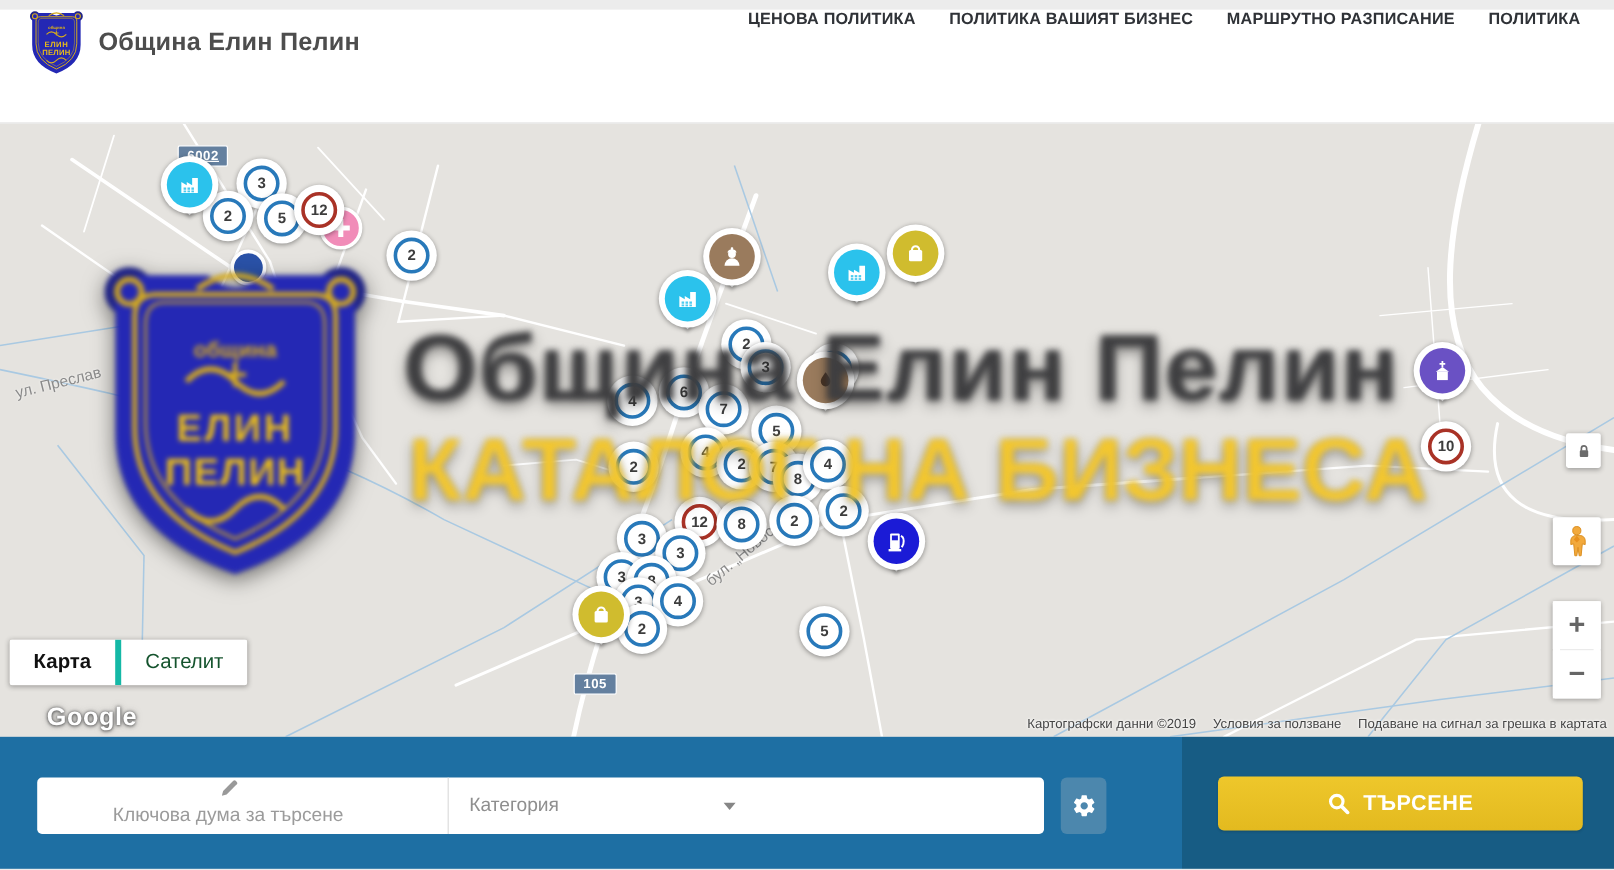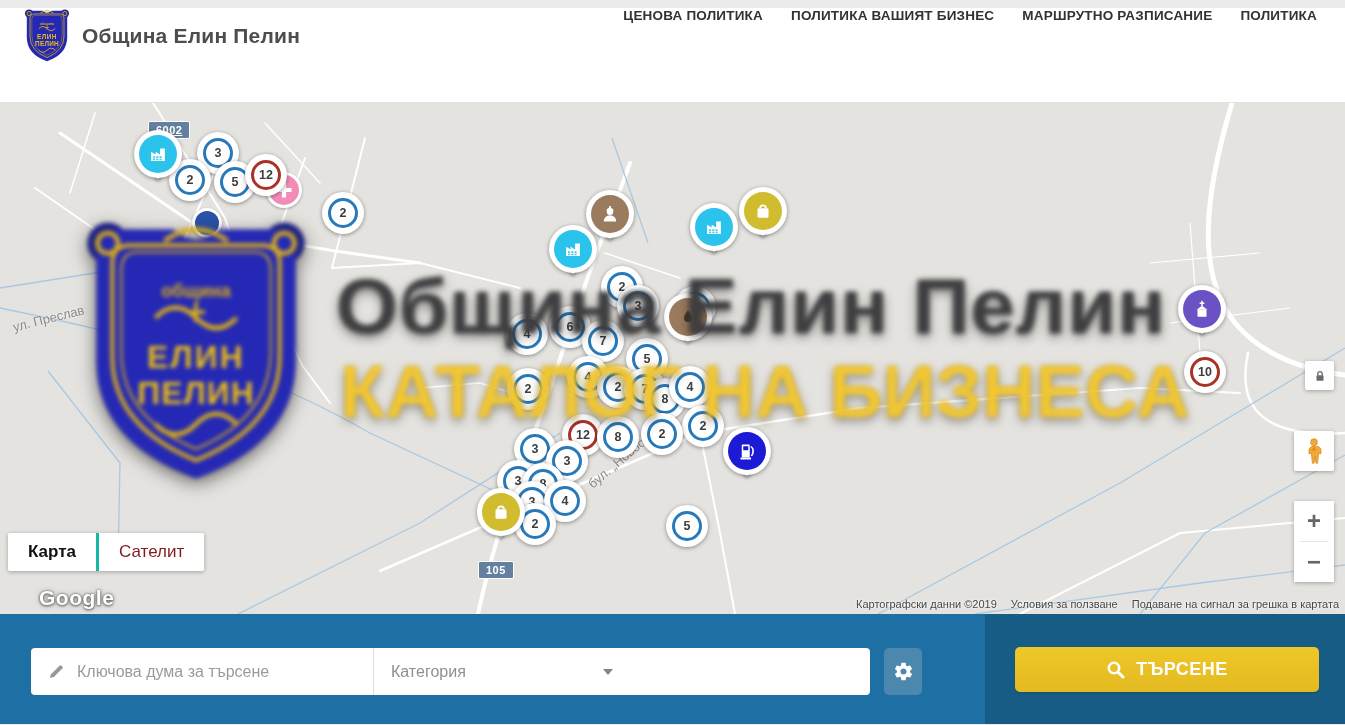--- a/index.html
+++ b/index.html
@@ -37,39 +37,39 @@
   
   .wm-logo { position:absolute; left:82px; top:113px; width:228px; height:276px; z-index:10; filter:blur(2px) drop-shadow(0 5px 9px rgba(0,0,0,.55)); pointer-events:none; }
   .wm-line { position:absolute; white-space:nowrap; z-index:10; pointer-events:none; font-weight:bold; transform-origin:left top; }
   .wm-line1 { left:336px; top:158px; font-size:78px; letter-spacing:1px; color:#3e3e40; filter:blur(2.6px) drop-shadow(0 4px 5px rgba(0,0,0,.45)); transform:scaleX(1.02); }
   .wm-line2 { left:340px; top:246px; font-size:74px; letter-spacing:0px; color:#f2c62e; filter:blur(2.6px) drop-shadow(0 4px 5px rgba(0,0,0,.4)); transform:scaleX(1.0); }
 
   
   .maptype { position:absolute; left:8px; top:430px; display:flex; z-index:20; box-shadow:0 1px 4px rgba(0,0,0,.3); border-radius:2px; overflow:hidden; }
   .maptype button { border:none; background:#fff; height:38px; padding:0 20px; font-size:17px; font-family:"Liberation Sans",sans-serif; cursor:pointer; }
   .maptype .mt-map { font-weight:bold; color:#111; }
-  .maptype .mt-sat { color:#7f1d1d; border-left:3px solid #14b8a6; }
+  .maptype .mt-sat { color:#14532d; border-left:5px solid #14b8a6; }
   .google-logo { position:absolute; left:8px; bottom:4px; z-index:20; font-size:21px; font-weight:bold; color:#fff; letter-spacing:.5px; cursor:pointer;
     text-shadow:0 0 2px rgba(90,90,90,.9), 0 1px 3px rgba(80,80,80,.8), 0 0 5px rgba(120,120,120,.6);padding-left:31px; }
   .attribution { position:absolute; right:6px; bottom:4px; z-index:20; display:flex; gap:14px; font-size:11px; color:#454545; }
   .attribution span, .attribution a { text-shadow:0 0 2px #fff, 0 0 3px #fff; color:#454545; text-decoration:none; white-space:nowrap; }
   .ctrl { position:absolute; background:#fff; box-shadow:0 1px 4px rgba(0,0,0,.3); border-radius:2px; z-index:20; display:flex; align-items:center; justify-content:center; cursor:pointer; }
   .ctrl-lock { right:11px; top:258px; width:29px; height:29px; }
   .ctrl-peg { right:11px; top:328px; width:40px; height:40px; }
   .zoomctl { position:absolute; right:11px; top:398px; width:40px; height:81px; background:#fff; box-shadow:0 1px 4px rgba(0,0,0,.3); border-radius:2px; z-index:20; display:flex; flex-direction:column; }
   .zoomctl button { flex:1; border:none; background:#fff; font-size:24px; font-weight:bold; color:#666; cursor:pointer; line-height:1; font-family:"Liberation Sans",sans-serif; }
   .zoomctl .zdiv { height:1px; background:#e6e6e6; margin:0 6px; }
 
   
   .searchbar { display:flex; width:1345px; height:110px; position:relative; z-index:30; }
   .sb-left { flex:1; background:#1e6fa3; position:relative; }
   .sb-right { width:360px; background:#175c84; position:relative; }
   .filterbar { position:absolute; left:31px; top:34px; width:839px; height:47px; background:#fff; border-radius:4px; display:flex; align-items:stretch; }
   .f-section { display:flex; align-items:center; position:relative; }
-  .f-keyword { width:326px; padding:0 10px 0 17px; }
+  .f-keyword { width:326px; padding:0 10px 0 17px;flex-direction:column; }
   .f-keyword svg { flex:0 0 17px; margin-right:12px; }
   .f-keyword input { border:none; outline:none; flex:1; font-size:16px; color:#444; font-family:"Liberation Sans",sans-serif; background:transparent; }
   .f-keyword input::placeholder { color:#9b9b9b; }
   .f-select { border-left:1px solid #dcdcdc; padding:0 30px 0 17px; color:#8f8f8f; font-size:16px; cursor:pointer;margin-left:16px; }
   .f-cat { width:255px; } .f-loc { width:258px; }
   .caret { position:absolute; right:15px; top:21px; width:0; height:0; border-left:5px solid transparent; border-right:5px solid transparent; border-top:6px solid #868686; }
   .gearbtn { position:absolute; left:884px; top:34px; width:38px; height:47px; background:#4c87ad; border:none; border-radius:5px; display:flex; align-items:center; justify-content:center; cursor:pointer; }
   .gearbtn svg { width:21px; height:21px; }
   .searchbtn { position:absolute; left:30px; top:33px; width:304px; height:45px; border:none; border-radius:5px; background:linear-gradient(#eec72b, #e3ba1f); display:flex; align-items:center; justify-content:center; gap:11px; cursor:pointer; box-shadow:0 1px 2px rgba(0,0,0,.15); }
   .searchbtn span { color:#fff; font-size:18px; font-weight:bold; letter-spacing:.5px; font-family:"Liberation Sans",sans-serif; }

